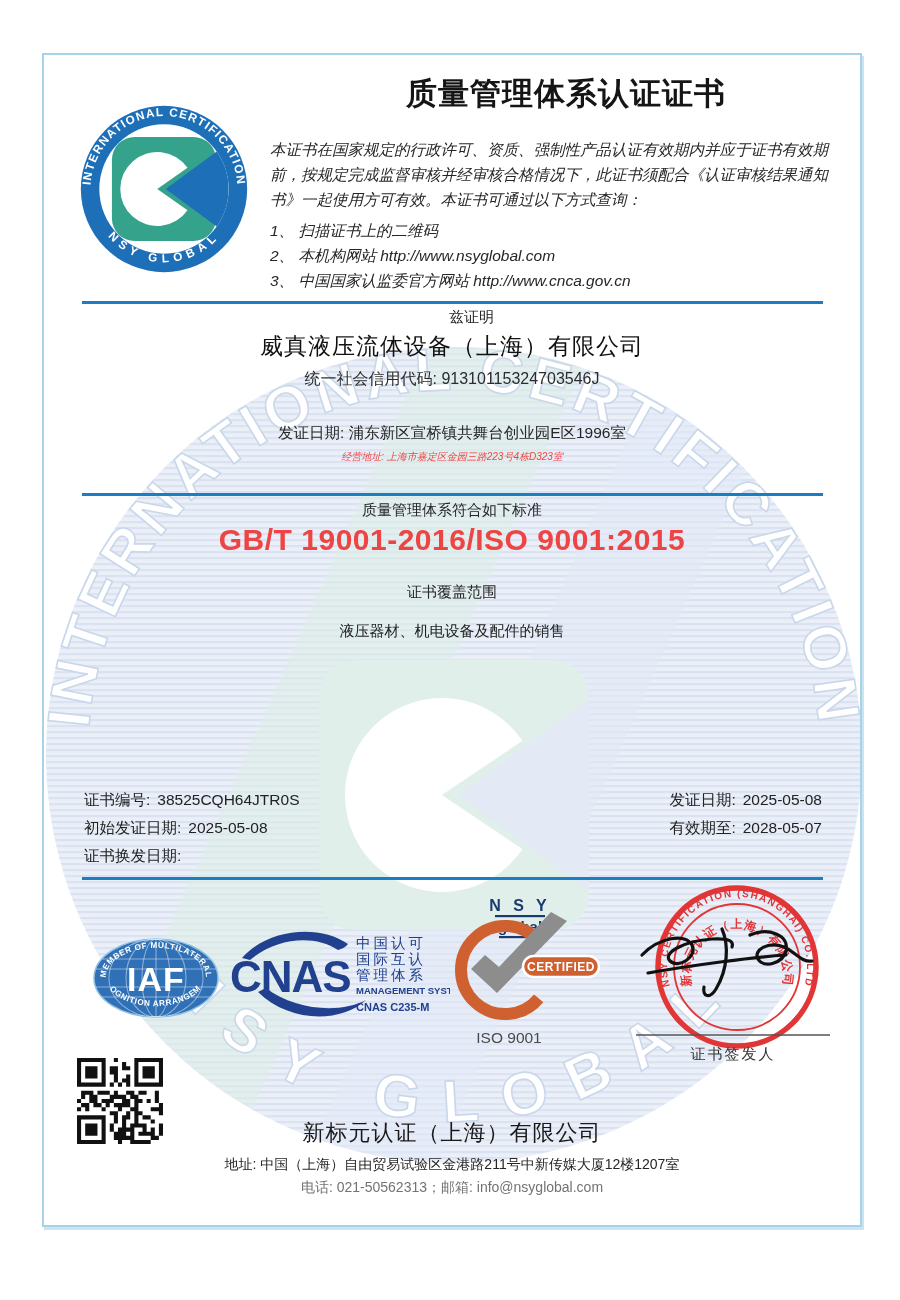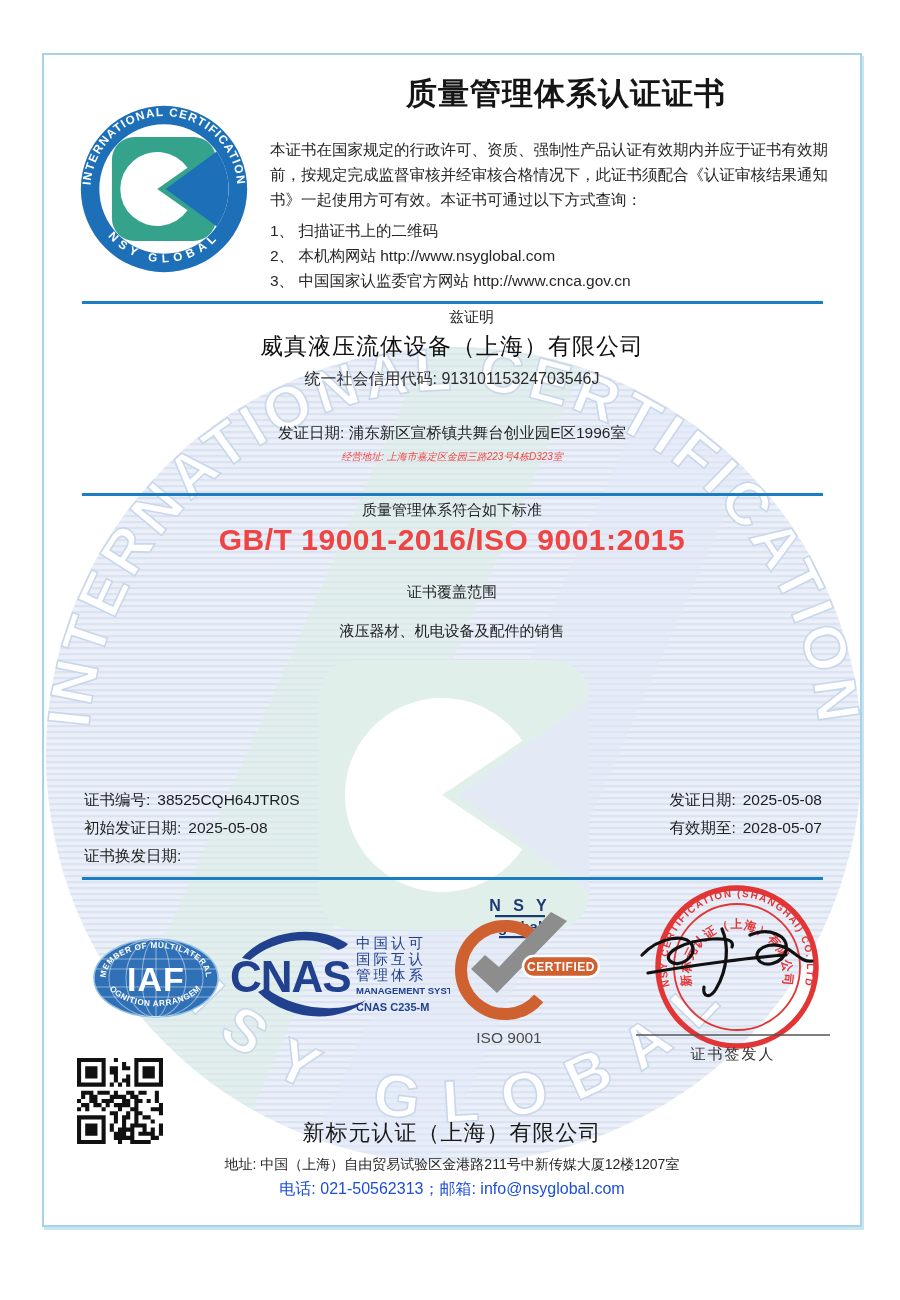--- a/index.html
+++ b/index.html
@@ -6,21 +6,21 @@
   .page{position:relative;width:900px;height:1300px;background:#fff;overflow:hidden;
         font-family:"Liberation Sans","DejaVu Sans",sans-serif;color:#1c1c1c;}
   .frame{position:absolute;left:42px;top:53px;width:816px;height:1170px;
          border:2px solid #a7d3e9;box-shadow:2px 3px 0 rgba(160,205,230,.55);
          overflow:hidden;background:#fff;}
   .watermark{position:absolute;left:-10px;top:280px;width:840px;height:840px;}
   .header-logo{position:absolute;left:36px;top:50px;width:168px;height:168px;}
   .cert-title{position:absolute;left:244px;top:18px;width:556px;text-align:center;
               font-size:31px;font-weight:700;color:#151515;letter-spacing:1px;}
   .intro{position:absolute;left:226px;top:82px;width:558px;font-size:15.5px;
-         line-height:25px;color:#262626;text-align:justify;}
+         line-height:25px;color:#262626;text-align:justify;font-style:italic;}
   .intro p{margin:0 0 6px 0;}
   .intro-item{line-height:25px;text-align:left;}
   .rule{position:absolute;left:38px;width:741px;height:3px;background:#1b7ec2;}
   .hr1{top:246px;} .hr2{top:438px;} .hr3{top:822px;}
   .cline{position:absolute;left:0;right:0;text-align:center;}
   .certify-label{top:253px;font-size:15px;color:#262626;padding-left:39px;}
   .company-name{top:276px;font-size:23px;color:#111;letter-spacing:1px;}
   .credit-code{top:314px;font-size:16px;color:#2c2c2c;}
   .addr1{top:368px;font-size:15.5px;color:#262626;}
   .addr2{top:395px;font-size:10px;color:#ef4444;font-style:italic;}
@@ -32,21 +32,21 @@
   .details-right{position:absolute;right:38px;top:731px;font-size:15.5px;color:#222;text-align:right;}
   .drow{height:28px;line-height:28px;}
   .drow .val{margin-left:7px;}
   .iaf-logo{position:absolute;left:46px;top:880px;width:132px;height:86px;}
   .cnas-logo{position:absolute;left:184px;top:875px;width:222px;height:88px;}
   .nsy-cert{position:absolute;left:403px;top:840px;width:160px;height:165px;}
   .stamp{position:absolute;left:590px;top:822px;width:200px;height:210px;}
   .qr{position:absolute;left:33px;top:1003px;width:86px;height:86px;}
   .footer-company{top:1063px;font-size:22px;color:#1a1a1a;letter-spacing:1px;}
   .footer-address{top:1101px;font-size:14px;color:#262626;}
-  .footer-contact{top:1124px;font-size:16px;color:#1d4ed8;}
+  .footer-contact{top:1124px;font-size:14px;color:#737373;}
 </style>
 </head>
 <body>
 
 <div class="page">
   <div class="frame">
 
     <svg class="watermark" viewBox="-420 -420 840 840" aria-hidden="true">
       <defs>
         <pattern id="wmp" width="6" height="6" patternUnits="userSpaceOnUse">

